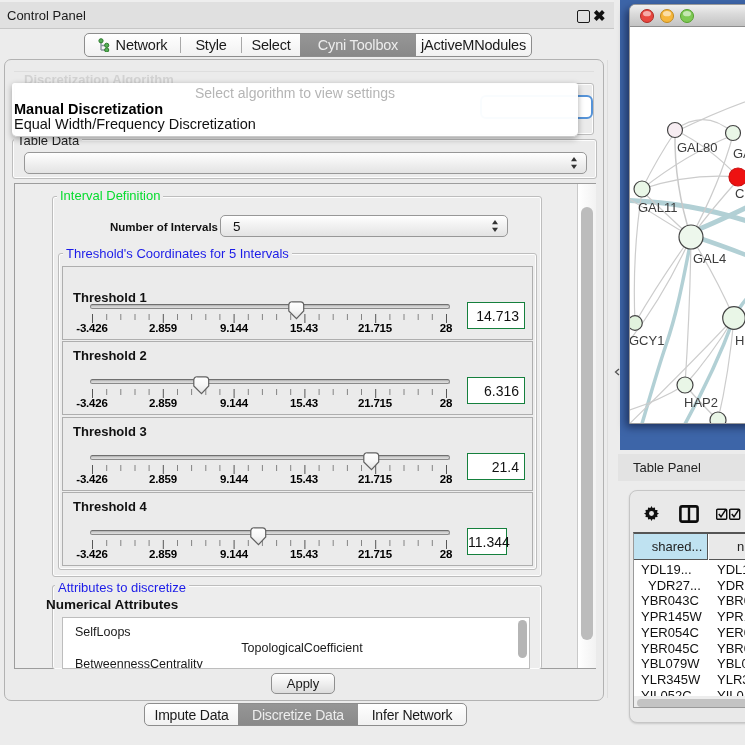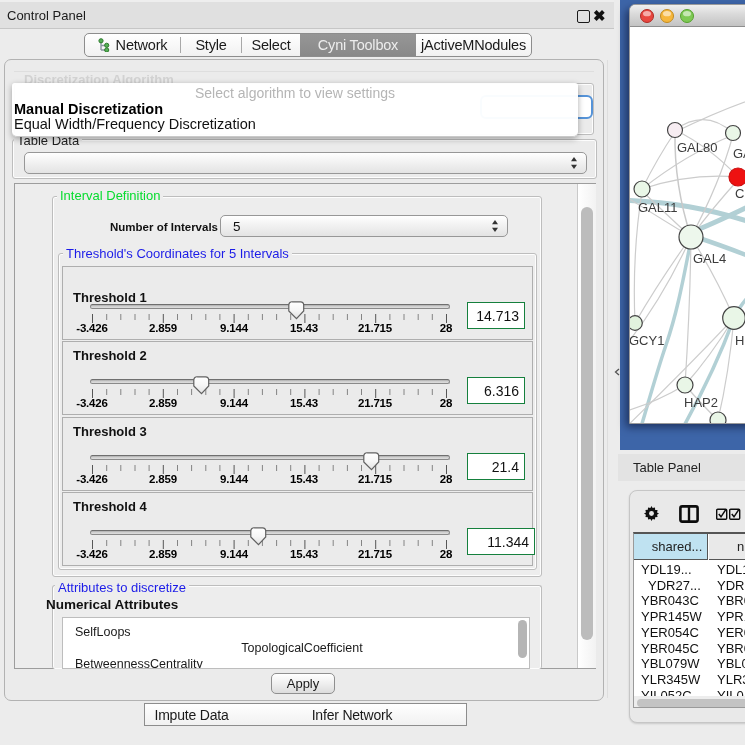--- a/index.html
+++ b/index.html
@@ -272,37 +272,38 @@
 <svg class="abs" style="left:249.5px;top:527px;" width="17" height="19" viewBox="0 0 17 19">
       <defs>
         <linearGradient id="thg492" x1="0" y1="0" x2="0" y2="1">
           <stop offset="0" stop-color="#ffffff"></stop>
           <stop offset="0.5" stop-color="#f6f6f6"></stop>
           <stop offset="1" stop-color="#e2e2e2"></stop>
         </linearGradient>
       </defs>
       <path d="M4.5 0.8 h8 a3.2 3.2 0 0 1 3.2 3.2 v6 L8.5 17.6 L0.8 10 V4 a3.2 3.2 0 0 1 3.7-3.2 Z" fill="url(#thg492)" stroke="#606060" stroke-width="1.2"></path>
     </svg>
-<div class="abs vbox" style="left:467px;top:528px;width:68px;height:27px;line-height:27px;padding-right:5px;">11.344</div>
+<div class="abs vbox" style="left:467px;top:528px;width:40px;height:27px;line-height:27px;padding-right:20px;">11.344</div>
 
 <div class="abs groupbox" style="left:52px;top:585px;width:490px;height:84px;border-bottom:none;"></div>
 <div class="abs gtitle" style="left:55px;top:581px;color:#1c1ce8;">Attributes to discretize</div>
 <div class="abs" style="left:46px;top:597px;font-size:13.5px;font-weight:bold;color:#111;">Numerical Attributes</div>
 
 <div class="abs" style="left:62px;top:617px;width:468px;height:52px;background:#fff;border:1px solid #bdbdbd;box-sizing:border-box;overflow:hidden;">
   <div class="listitem" style="margin:6px 0 0 12px;">SelfLoops</div>
   <div class="listitem" style="margin-left:12px;text-align:center;">TopologicalCoefficient</div>
   <div class="listitem" style="margin-left:12px;">BetweennessCentrality</div>
 </div>
 <div class="abs" style="left:518px;top:620px;width:9px;height:38px;background:#b5b5b5;border-radius:5px;"></div>
 
 <div class="abs btn" style="left:271px;top:673px;width:64px;height:21px;line-height:20px;">Apply</div>
 
-<div class="abs" style="left:144px;top:703px;width:321px;height:21px;background:linear-gradient(#ffffff,#f1f1f1);border:1px solid #8d8d8d;border-radius:0;display:flex;overflow:hidden;font-size:14px;">
+<div class="abs" style="left:144px;top:703px;width:321px;height:21px;background:linear-gradient(#ffffff,#f1f1f1);border:1px solid #8d8d8d;border-radius:5px;display:flex;overflow:hidden;font-size:14px;">
   <div class="seg" style="width:93px;font-size:14px;">Impute Data</div>
+  <div class="seg segdark" style="width:120px;font-size:14px;">Discretize Data</div>
   <div class="seg" style="flex:1;font-size:14px;">Infer Network</div>
 </div>
 
 <div class="abs" style="left:607px;top:60px;width:1px;height:638px;background:#dedede;"></div>
 <svg class="abs" style="left:614px;top:368px;" width="6" height="8" viewBox="0 0 6 8">
       <path d="M5 1 L1.5 4 L5 7" fill="none" stroke="#555" stroke-width="1.3"></path>
     </svg>
 
 <div class="abs" style="left:620px;top:0;width:125px;height:450px;background:#3d65a8;"></div>
 

